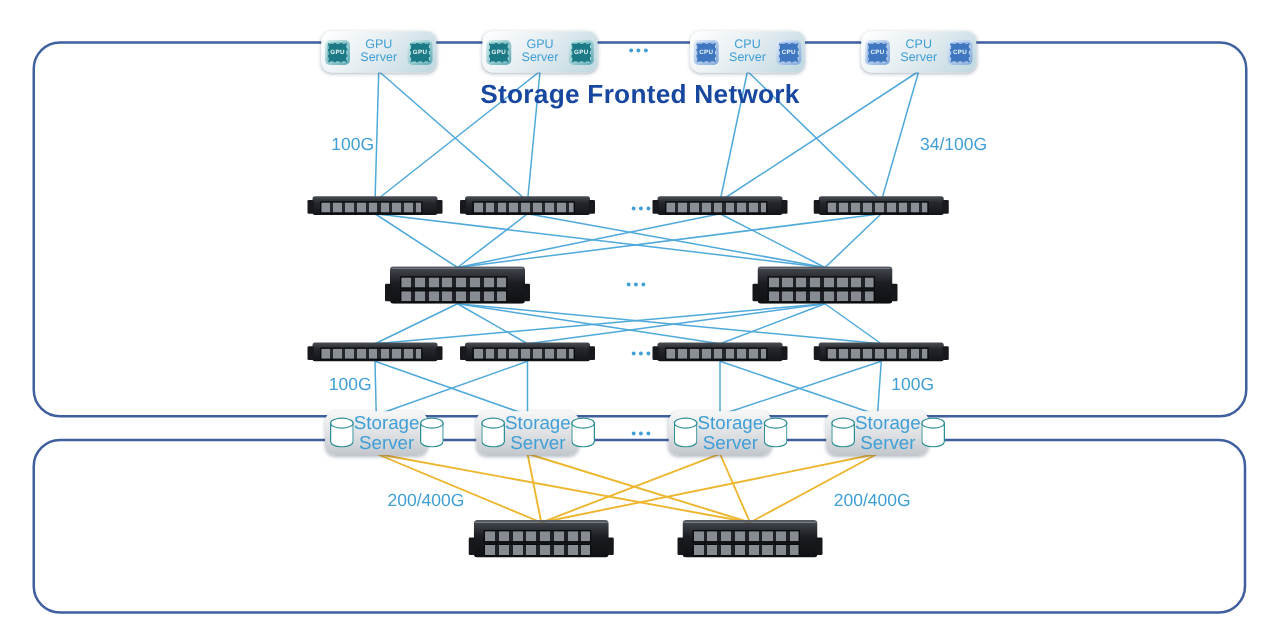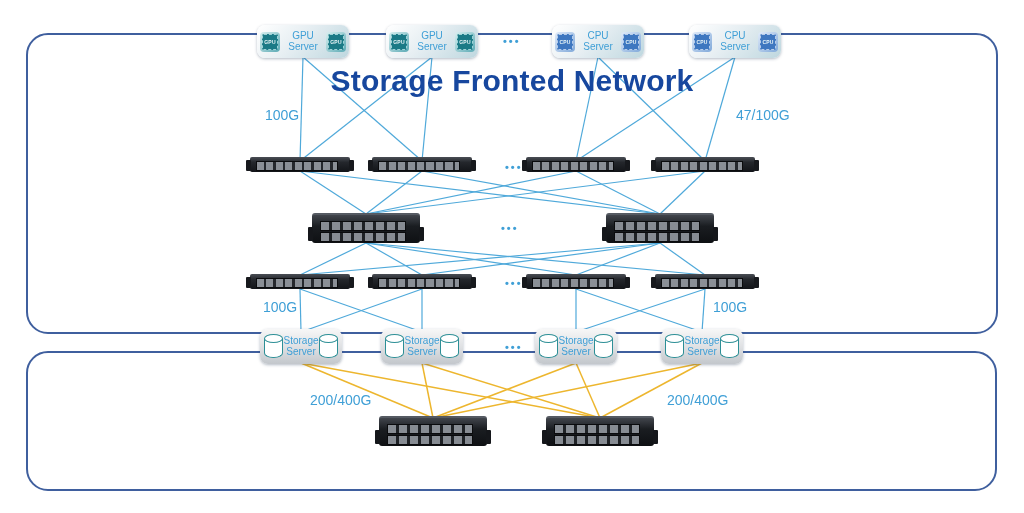--- a/index.html
+++ b/index.html
@@ -12,21 +12,21 @@
   .box-backend{left:26px;top:351px;width:971px;height:140px;}
 
   
   .wires{position:absolute;left:0;top:0;width:1024px;height:513px;z-index:2;pointer-events:none;}
   .wire-f{stroke:#4fa9da;stroke-width:1.2;}
   .wire-b{stroke:#edb62e;stroke-width:1.5;}
 
   .node{position:absolute;z-index:3;}
 
   
-  .title{position:absolute;left:0;width:1024px;text-align:center;color:#17479e;font-size:30px;font-weight:700;letter-spacing:.2px;z-index:3;}
+  .title{position:absolute;left:0;width:1024px;text-align:center;color:#17479e;font-size:21px;font-weight:700;letter-spacing:.2px;z-index:3;}
   .speed{position:absolute;color:#3f9fd6;font-size:14px;z-index:3;white-space:nowrap;}
 
   
   .dots{position:absolute;color:#3f9fd6;font-size:11px;font-weight:700;letter-spacing:2px;z-index:3;}
 
   
   .pill{display:flex;align-items:center;justify-content:space-between;width:92px;height:33px;padding:0 3px;border-radius:8px;
         background:linear-gradient(135deg,#ffffff 0%,#e6eef2 45%,#bed7df 100%);
         box-shadow:0 1px 3px rgba(40,60,90,.35);box-sizing:border-box;}
   .pill .lbl{flex:1;text-align:center;color:#3f9fd6;font-size:10px;line-height:1.08;font-weight:400;}
@@ -35,21 +35,21 @@
              color:#eaf6f8;font-size:5px;font-weight:700;letter-spacing:.2px;}
   .chip-gpu{background:linear-gradient(135deg,#d9f0f0,#5aa9b4);}
   .chip-gpu .die{background:#1b7a86;border:1px dashed #9fd3d8;}
   .chip-cpu{background:linear-gradient(135deg,#e2ecfa,#7fa8d9);}
   .chip-cpu .die{background:#3e77c0;border:1px dashed #b7cdeb;}
 
   
   .spill{display:flex;align-items:center;justify-content:space-between;width:82px;height:35px;padding:0 4px;border-radius:8px;
          background:linear-gradient(180deg,#f7f7f7 0%,#dddfe2 55%,#c3c7cc 100%);
          box-shadow:0 1px 3px rgba(40,60,90,.35);box-sizing:border-box;}
-  .spill .lbl{flex:1;text-align:center;color:#3f9fd6;font-size:10px;line-height:1.05;}
+  .spill .lbl{flex:1;text-align:center;color:#3f9fd6;font-size:15px;line-height:1.05;}
   .cyl{position:relative;width:19px;height:25px;flex:0 0 auto;}
   .cyl .cbody{position:absolute;left:0;top:4px;width:19px;height:20px;background:#fff;border:1.5px solid #2d8f96;border-top:none;
               border-radius:0 0 9px 9px / 0 0 5px 5px;box-sizing:border-box;}
   .cyl .ctop{position:absolute;left:0;top:0;width:19px;height:9px;background:#fff;border:1.5px solid #2d8f96;border-radius:50%;box-sizing:border-box;}
 
   
   .sw1u{width:100px;height:15px;border-radius:2px;background:linear-gradient(180deg,#4a4e55 0%,#24272c 35%,#121418 100%);position:absolute;}
   .sw1u .ports{position:absolute;left:6px;right:12px;top:4px;height:8px;border:1px solid #0a0b0d;
                background:repeating-linear-gradient(90deg,#8a8f96 0 7px,#25282d 7px 9.5px);}
   .sw1u:before,.sw1u:after{content:"";position:absolute;bottom:1px;width:5px;height:11px;background:#17191d;border-radius:1px;}
@@ -156,21 +156,21 @@
     <span class="chip chip-cpu">
         <span class="die">CPU</span>
       </span>
     <span class="lbl"><span>CPU</span><br><span>Server</span></span>
     <span class="chip chip-cpu">
         <span class="die">CPU</span>
       </span>
   </div>
 
   <div class="speed" style="left:265px;top:107px;">100G</div>
-  <div class="speed" style="left:736px;top:107px;">47/100G</div>
+  <div class="speed" style="left:736px;top:107px;">34/100G</div>
 
   <div class="node sw1u" style="left:250px;top:157px;">
       <div class="ports"></div>
     </div>
   <div class="node sw1u" style="left:372px;top:157px;">
       <div class="ports"></div>
     </div>
   <div class="dots" style="left:505px;top:161px;">•••</div>
   <div class="node sw1u" style="left:526px;top:157px;">
       <div class="ports"></div>

